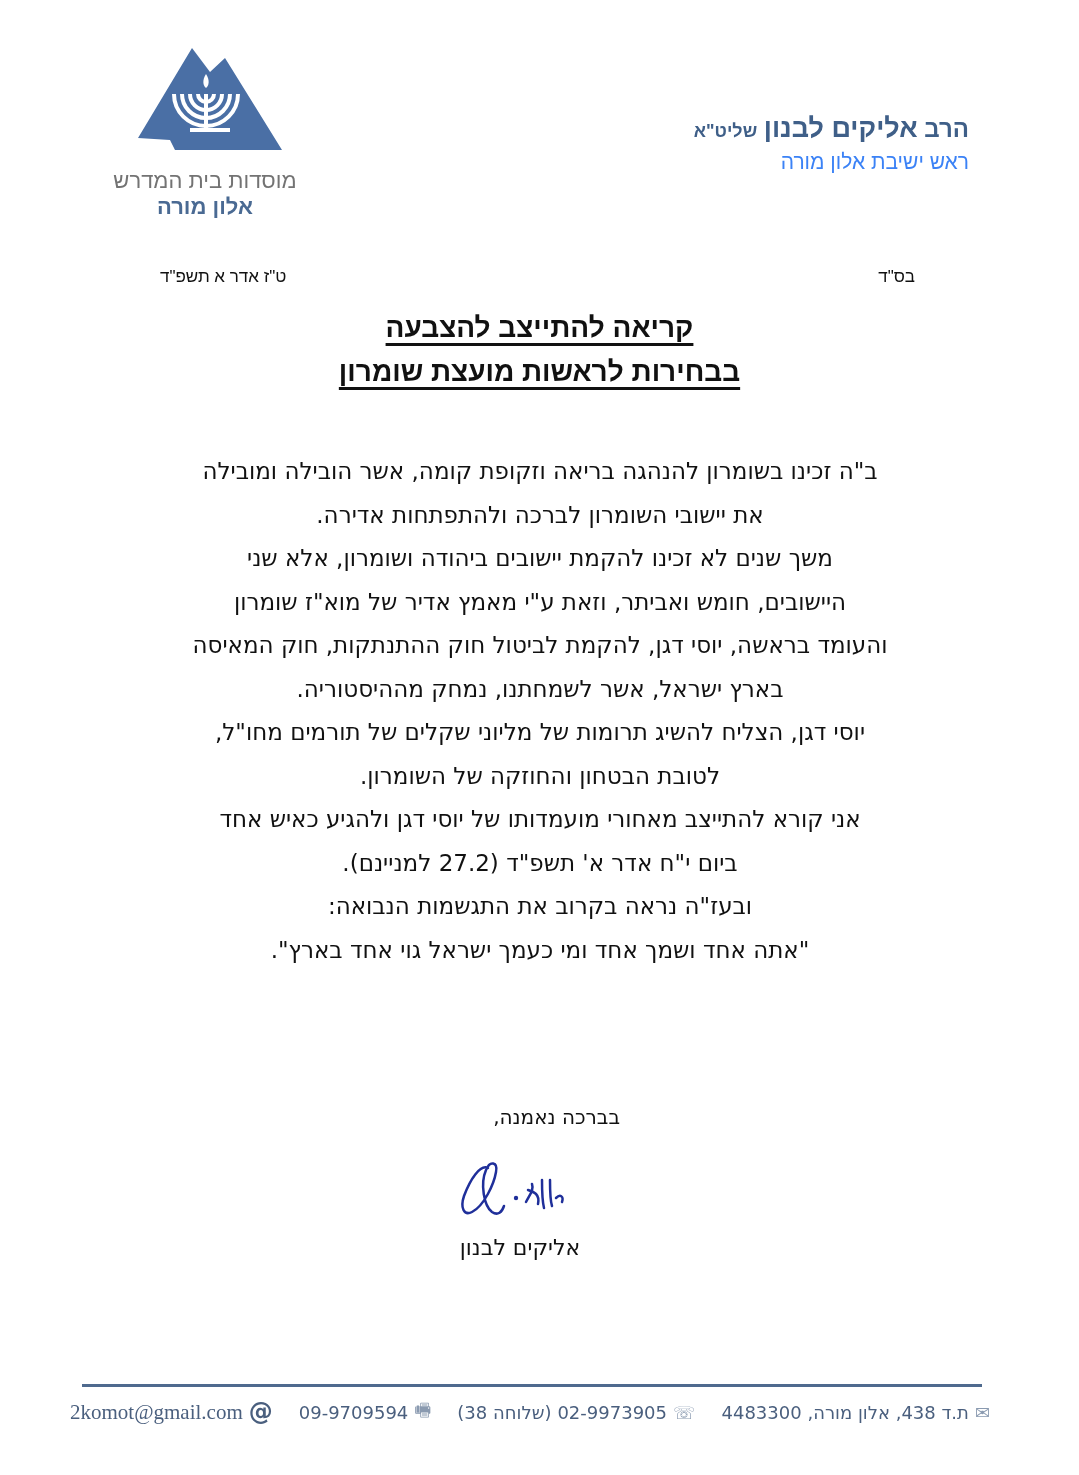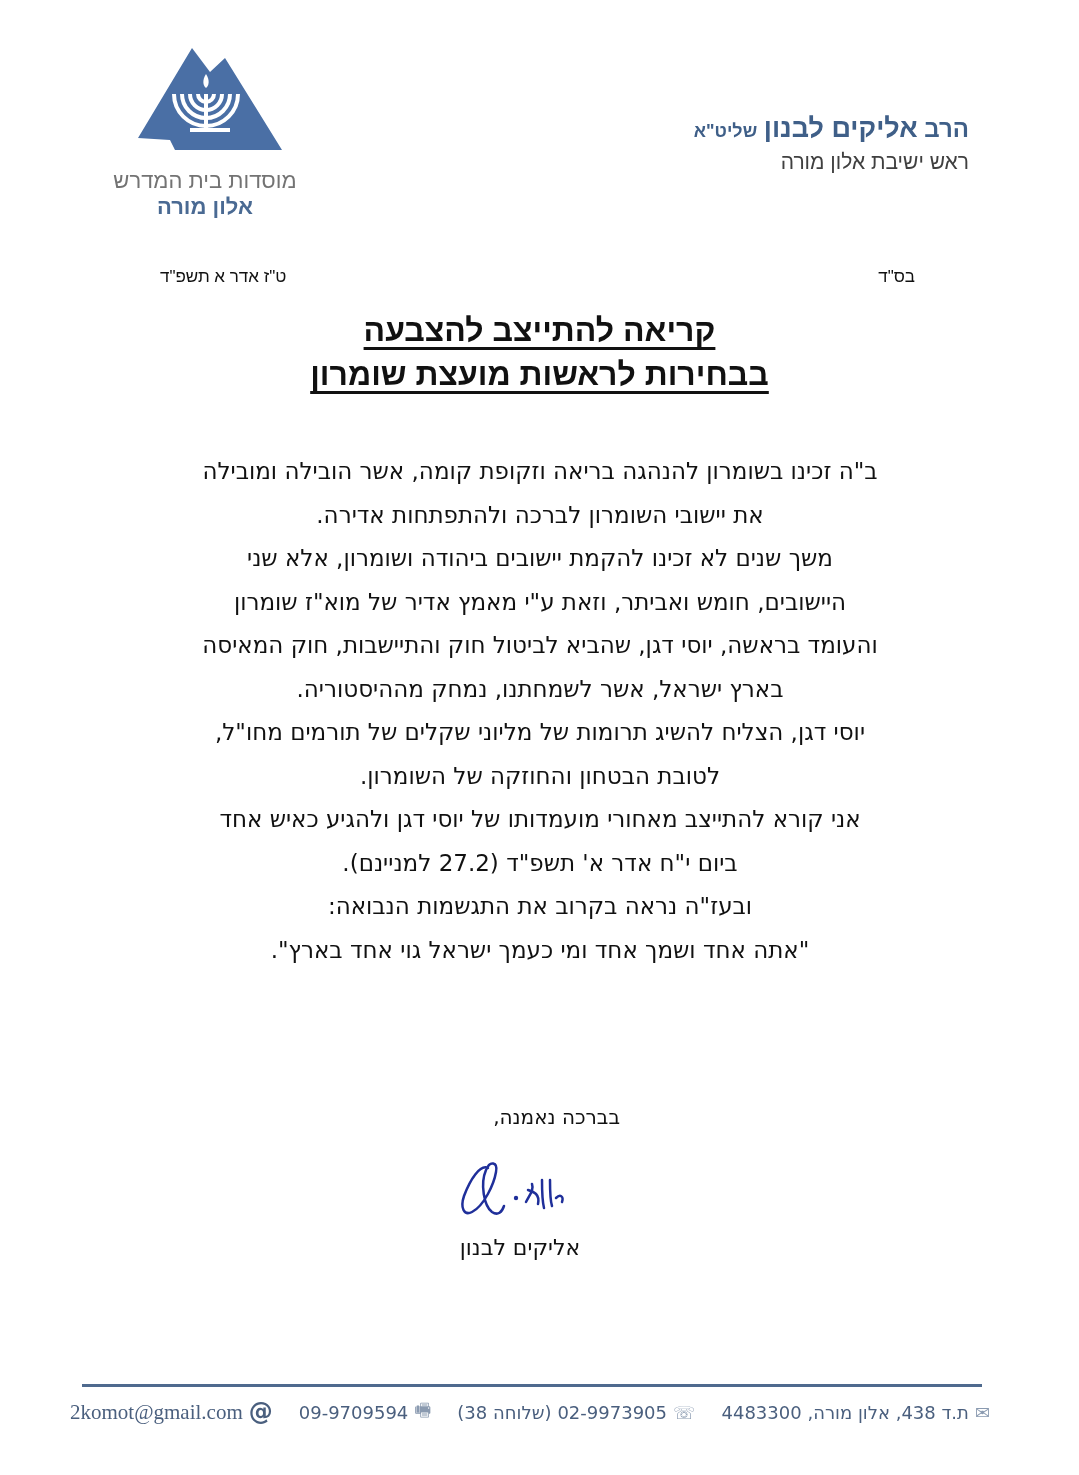--- a/index.html
+++ b/index.html
@@ -4,24 +4,24 @@
 <style>
   html, body { margin:0; padding:0; background:#ffffff; }
   body { width:1079px; height:1475px; position:relative; overflow:hidden; font-family:"DejaVu Sans", sans-serif; color:#111; }
   .abs { position:absolute; }
   .logo { left:130px; top:42px; width:160px; height:110px; }
   .logo-text1 { left:100px; top:168px; width:210px; text-align:center; direction:rtl; font-size:22px; color:#737373; font-family:"Liberation Sans", sans-serif; }
   .logo-text2 { left:100px; top:194px; width:210px; text-align:center; direction:rtl; font-size:22px; font-weight:bold; color:#4a6a93; font-family:"Liberation Sans", sans-serif; }
   .rabbi { right:110px; top:113px; direction:rtl; font-size:24px; color:#3f5f88; font-family:"Liberation Sans", sans-serif; white-space:nowrap; }
   .rabbi .b { font-weight:bold; }
   .rabbi .s { font-size:18px; font-weight:bold; }
-  .rabbi-sub { right:110px; top:150px; direction:rtl; font-size:21px; color:#404040; font-family:"Liberation Sans", sans-serif; }
+  .rabbi-sub { right:110px; top:150px; direction:rtl; font-size:21px; color:#3b82f6; font-family:"Liberation Sans", sans-serif; }
   .bsd { right:164px; top:267px; direction:rtl; font-size:17px; font-family:"Liberation Sans", sans-serif; }
   .date { left:160px; top:267px; direction:rtl; font-size:17px; font-family:"Liberation Sans", sans-serif; }
-  .title { left:0; width:1079px; text-align:center; direction:rtl; font-size:32px; font-weight:bold; text-decoration:underline; text-decoration-thickness:3px; text-underline-offset:6px; font-family:"Liberation Sans", sans-serif; }
+  .title { left:0; width:1079px; text-align:center; direction:rtl; font-size:28px; font-weight:bold; text-decoration:underline; text-decoration-thickness:3px; text-underline-offset:6px; font-family:"Liberation Sans", sans-serif; }
   .t1 { top:312px; }
   .t2 { top:356px; }
   .body { left:140px; top:450px; width:800px; direction:rtl; text-align:center; font-size:23px; line-height:43.5px; font-family:"DejaVu Sans", sans-serif; color:#111; }
   .body div { white-space:nowrap; }
   .closing { left:420px; top:1105px; width:200px; direction:rtl; font-size:20px; }
   .sig { left:450px; top:1150px; width:130px; height:80px; }
   .signame { left:420px; top:1235px; width:200px; text-align:center; direction:rtl; font-size:22px; }
   .footline { left:82px; top:1384px; width:900px; height:3px; background:#4f6a8e; }
   .footer { left:70px; top:1397px; width:920px; height:30px; display:flex; direction:ltr; justify-content:space-between; align-items:center; font-size:18px; color:#4a5f7e; font-family:"DejaVu Sans", sans-serif;text-align:center; }
   .footer .item { display:flex; align-items:center; gap:6px; white-space:nowrap; }
@@ -61,21 +61,21 @@
 <div class="abs date">ט"ז אדר א תשפ"ד</div>
 
 <div class="abs title t1">קריאה להתייצב להצבעה</div>
 <div class="abs title t2">בבחירות לראשות מועצת שומרון</div>
 
 <div class="abs body">
   <div>ב"ה זכינו בשומרון להנהגה בריאה וזקופת קומה, אשר הובילה ומובילה</div>
   <div>את יישובי השומרון לברכה ולהתפתחות אדירה.</div>
   <div>משך שנים לא זכינו להקמת יישובים ביהודה ושומרון, אלא שני</div>
   <div>היישובים, חומש ואביתר, וזאת ע"י מאמץ אדיר של מוא"ז שומרון</div>
-  <div>והעומד בראשה, יוסי דגן, שהביא לביטול חוק והתיישבות, חוק המאיסה</div>
+  <div>והעומד בראשה, יוסי דגן, להקמת לביטול חוק ההתנתקות, חוק המאיסה</div>
   <div>בארץ ישראל, אשר לשמחתנו, נמחק מההיסטוריה.</div>
   <div>יוסי דגן, הצליח להשיג תרומות של מליוני שקלים של תורמים מחו"ל,</div>
   <div>לטובת הבטחון והחוזקה של השומרון.</div>
   <div>אני קורא להתייצב מאחורי מועמדותו של יוסי דגן ולהגיע כאיש אחד</div>
   <div>ביום י"ח אדר א' תשפ"ד (27.2 למניינם).</div>
   <div>ובעז"ה נראה בקרוב את התגשמות הנבואה:</div>
   <div>"אתה אחד ושמך אחד ומי כעמך ישראל גוי אחד בארץ".</div>
 </div>
 
 <div class="abs closing">בברכה נאמנה,</div>

